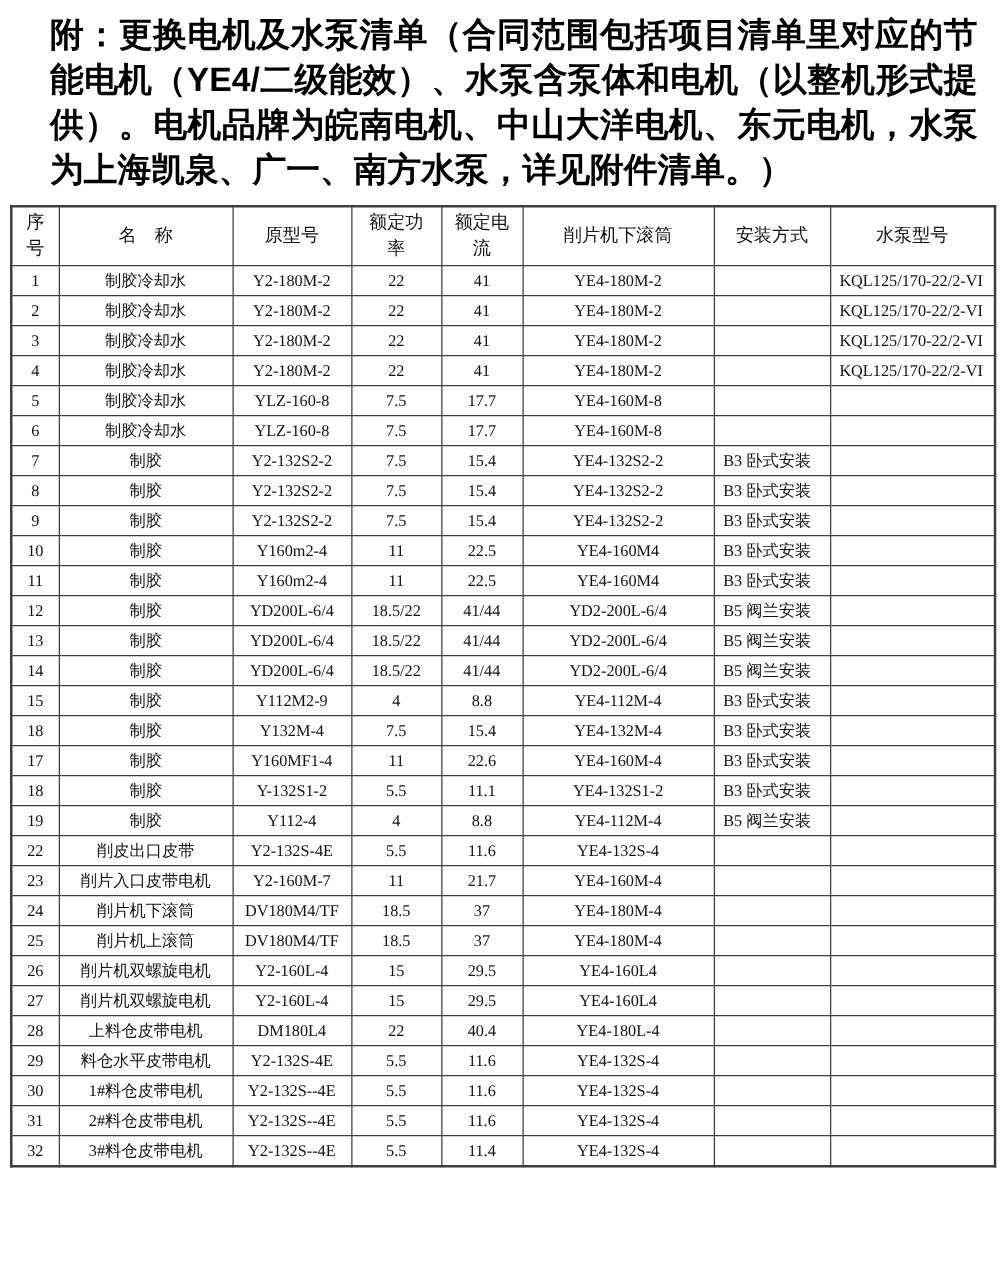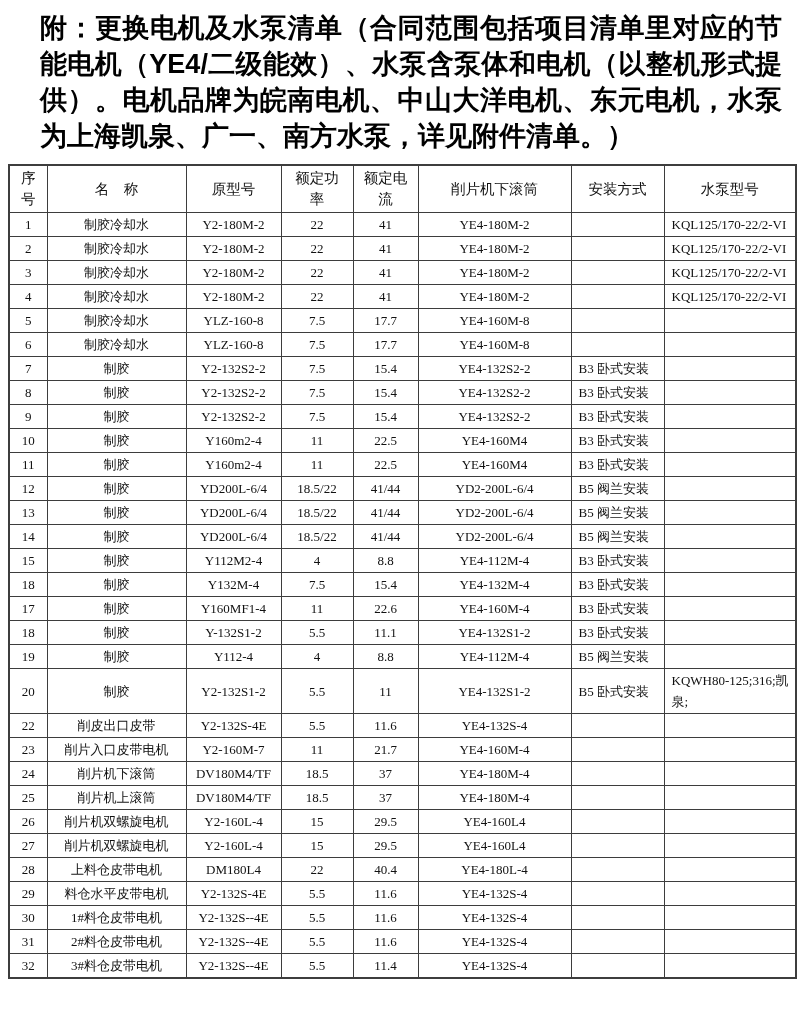--- a/index.html
+++ b/index.html
@@ -234,21 +234,21 @@
           <td>YD200L-6/4</td>
           <td>18.5/22</td>
           <td>41/44</td>
           <td>YD2-200L-6/4</td>
           <td class="left">B5 阀兰安装</td>
           <td class="left"></td>
         </tr>
         <tr>
           <td>15</td>
           <td>制胶</td>
-          <td>Y112M2-4</td>
+          <td>Y112M2-9</td>
           <td>4</td>
           <td>8.8</td>
           <td>YE4-112M-4</td>
           <td class="left">B3 卧式安装</td>
           <td class="left"></td>
         </tr>
         <tr>
           <td>18</td>
           <td>制胶</td>
           <td>Y132M-4</td>
@@ -280,30 +280,20 @@
         </tr>
         <tr>
           <td>19</td>
           <td>制胶</td>
           <td>Y112-4</td>
           <td>4</td>
           <td>8.8</td>
           <td>YE4-112M-4</td>
           <td class="left">B5 阀兰安装</td>
           <td class="left"></td>
-        </tr>
-        <tr>
-          <td class="tallcell">20</td>
-          <td class="tallcell">制胶</td>
-          <td class="tallcell">Y2-132S1-2</td>
-          <td class="tallcell">5.5</td>
-          <td class="tallcell">11</td>
-          <td class="tallcell">YE4-132S1-2</td>
-          <td class="left tallcell">B5 卧式安装</td>
-          <td class="left tallcell">KQWH80-125;316;凯泉;</td>
         </tr>
         <tr>
           <td>22</td>
           <td>削皮出口皮带</td>
           <td>Y2-132S-4E</td>
           <td>5.5</td>
           <td>11.6</td>
           <td>YE4-132S-4</td>
           <td class="left"></td>
           <td class="left"></td>

